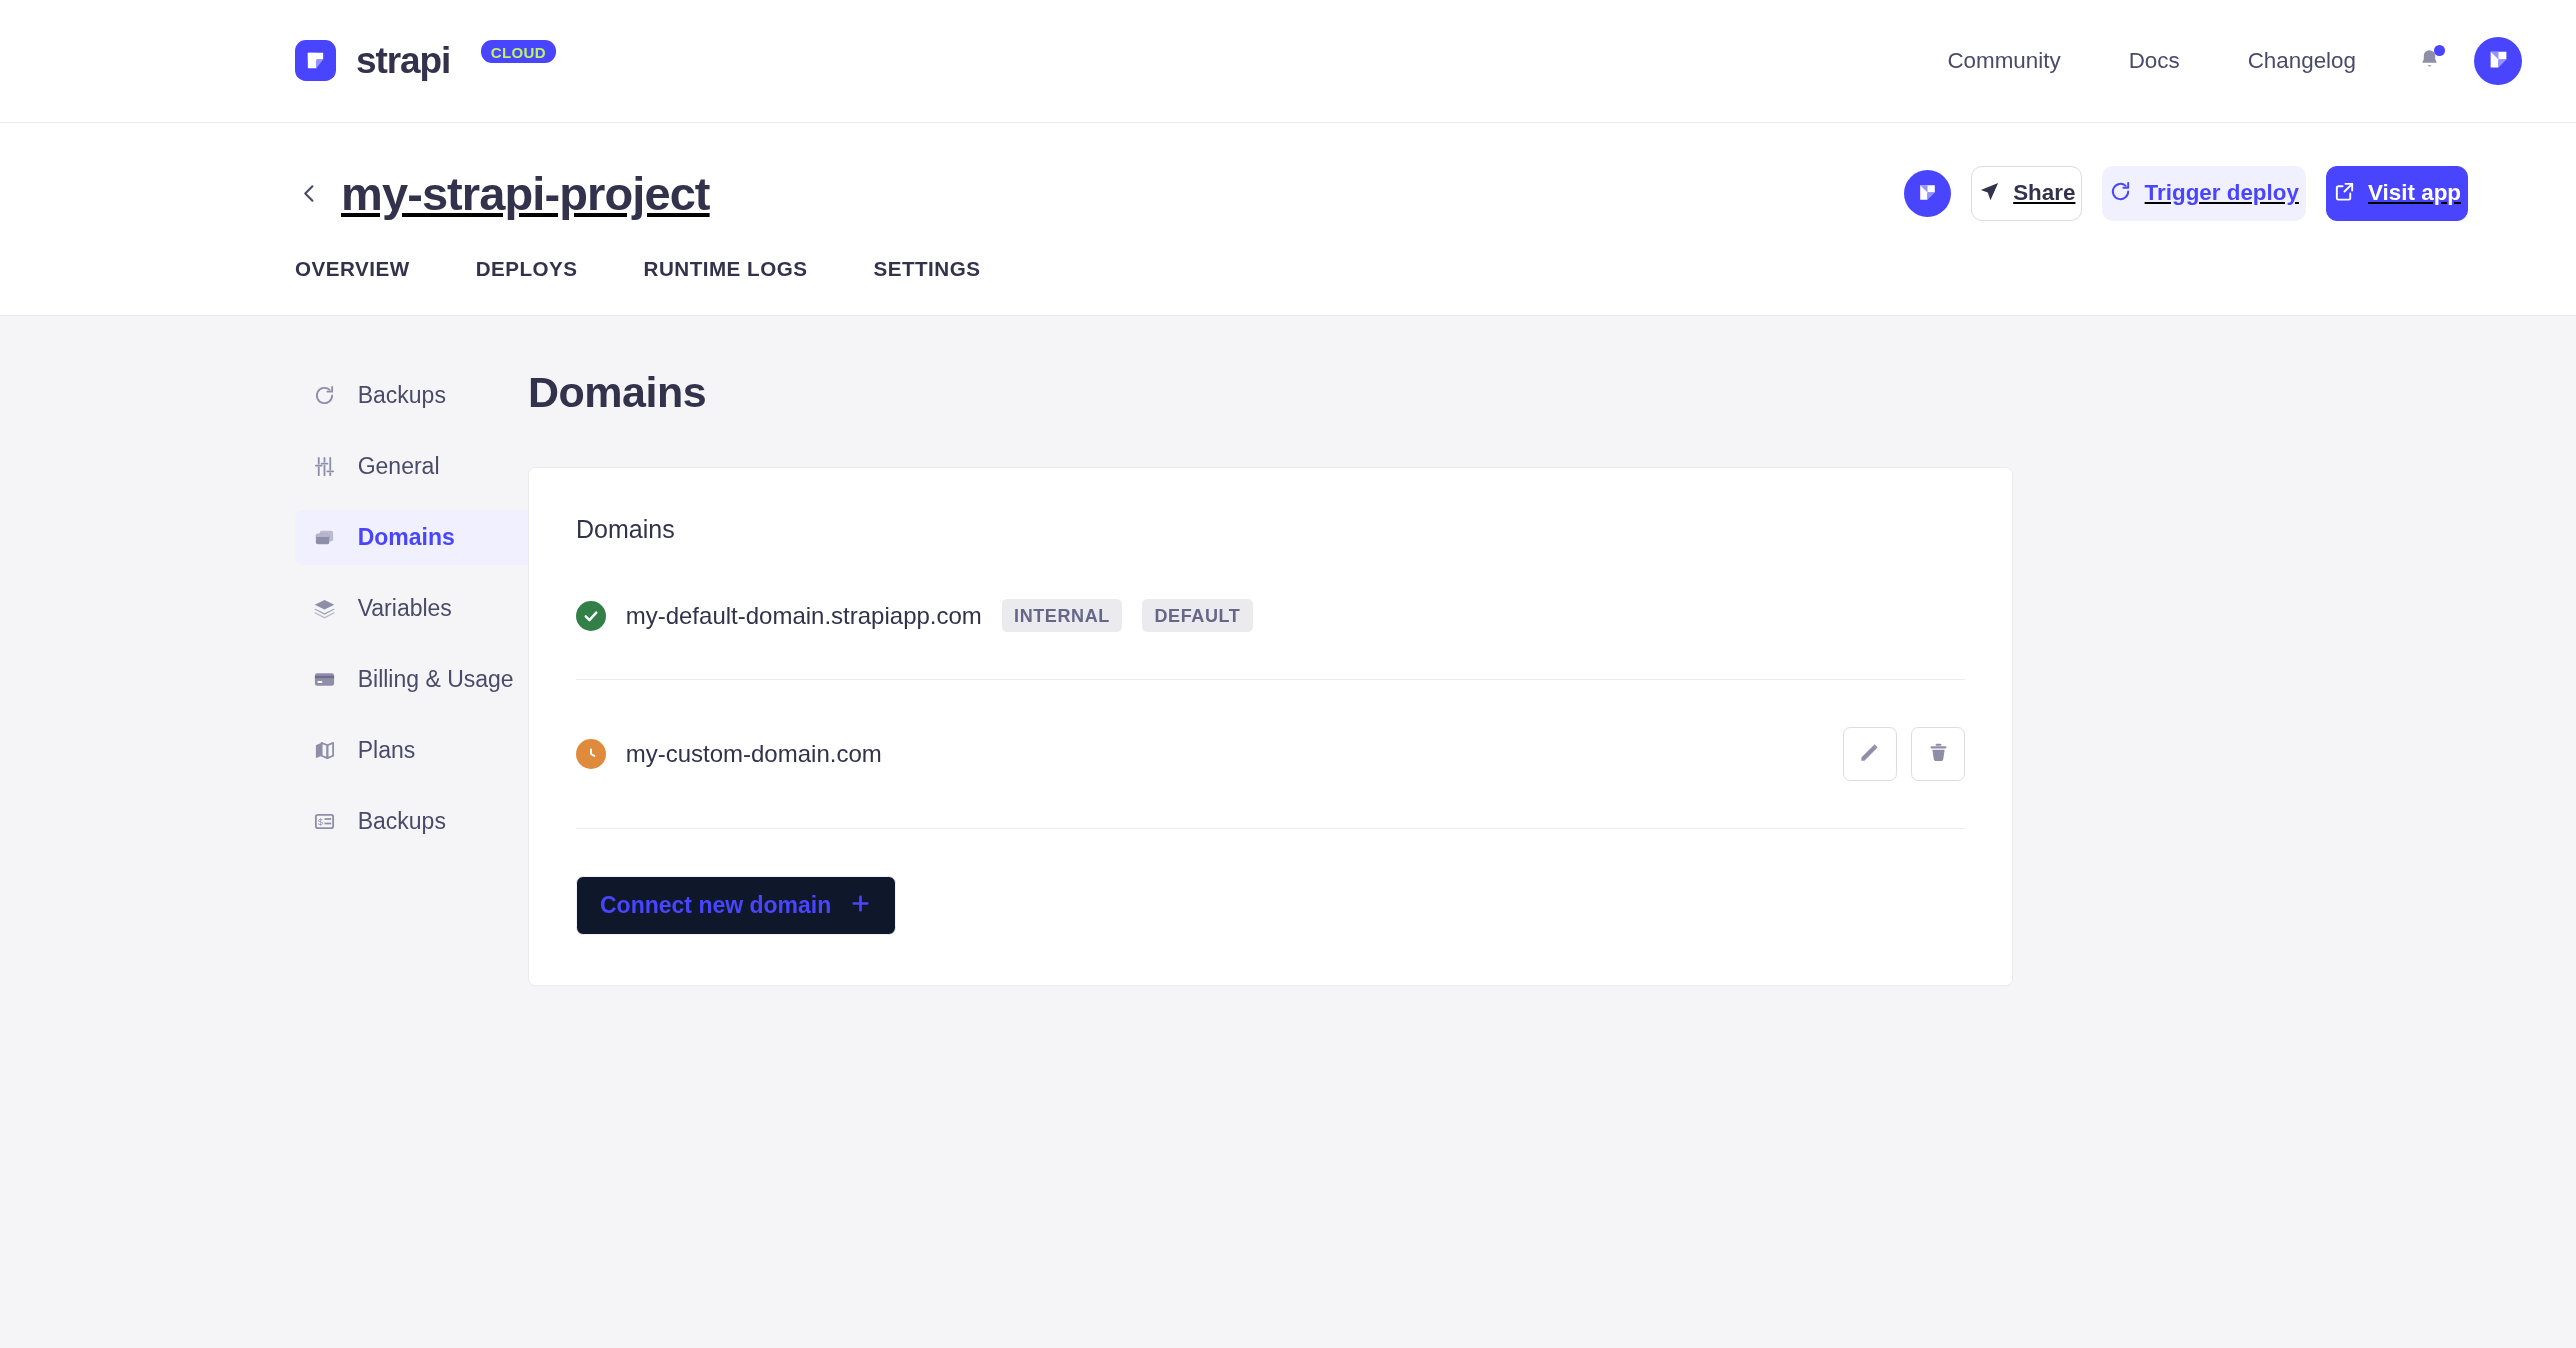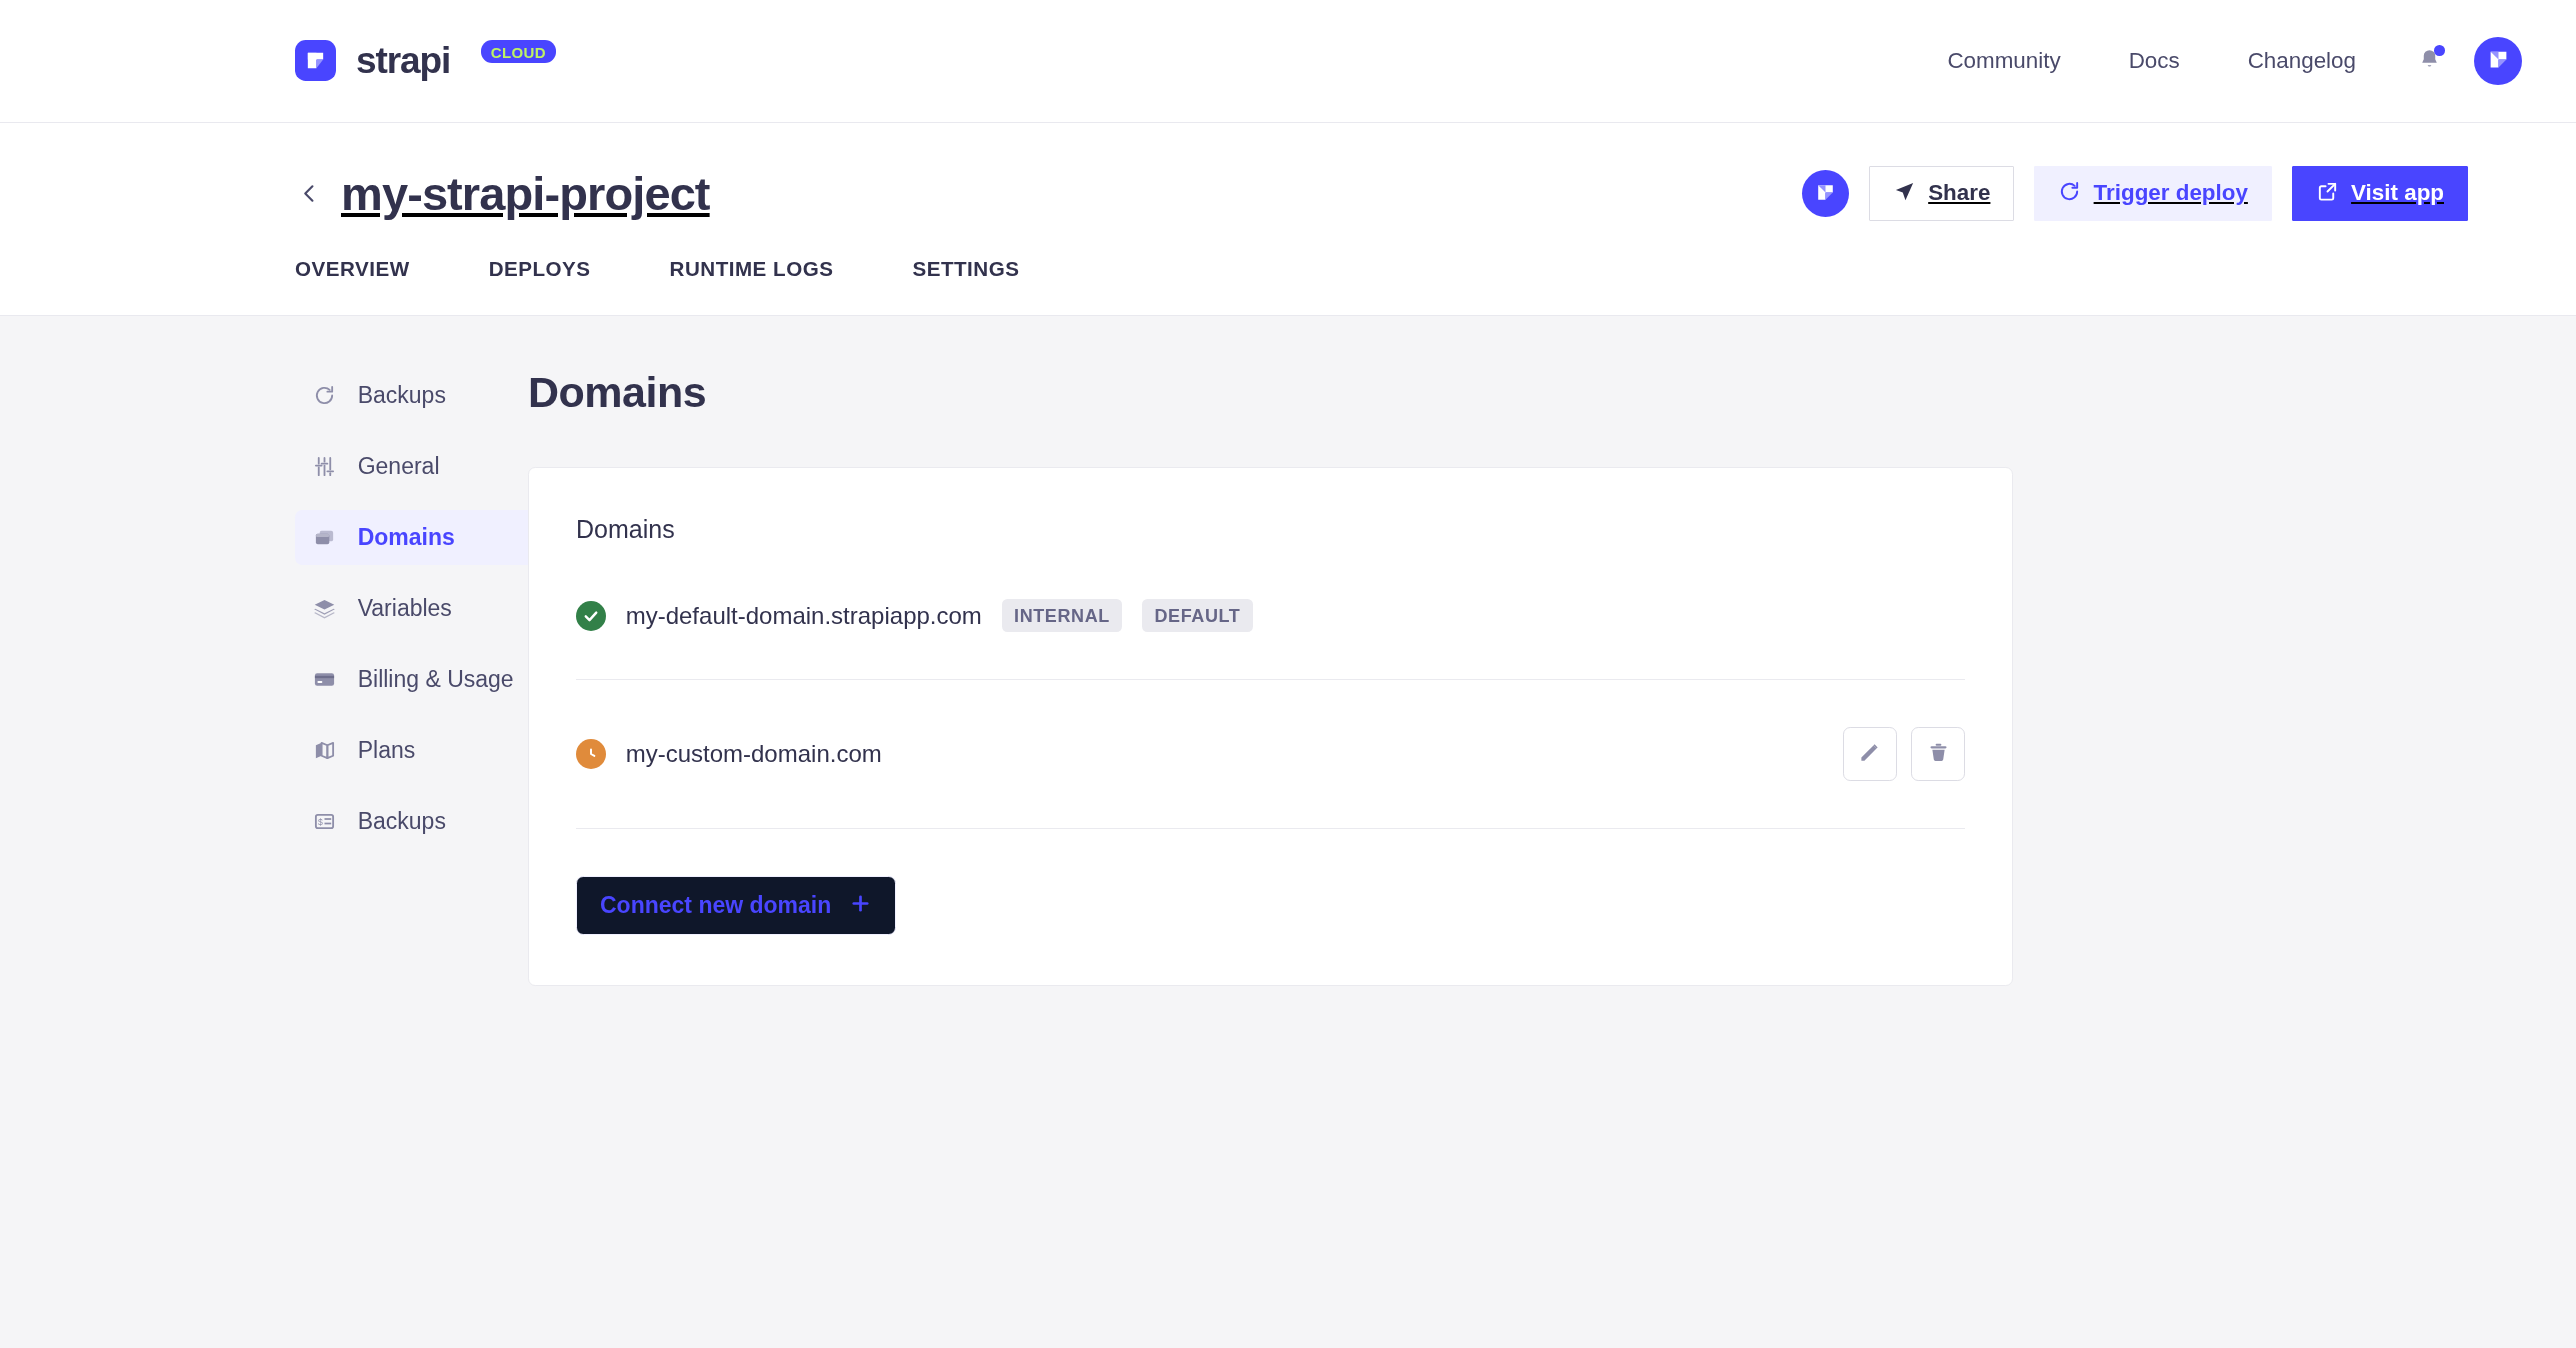--- a/index.html
+++ b/index.html
@@ -77,29 +77,29 @@
     white-space: nowrap;
   }
   .head-actions { margin-left: auto; display: flex; align-items: center; gap: 19.7px; }
   .proj-avatar {
     width: 47px; height: 47px; border-radius: 50%; background: #4945ff;
     display: flex; align-items: center; justify-content: center;
     box-shadow: 0 0 0 3.6px #ffffff; cursor: pointer;
   }
   .btn {
     display: inline-flex; align-items: center; gap: 12.5px;
-    height: 55px; padding: 0 23px; border-radius: 1px;
+    height: 55px; padding: 0 6px; border-radius: 11px;
     font-size: 22.4px; font-weight: 700; cursor: pointer; white-space: nowrap;
     border: 0.9px solid transparent; line-height: 1;
   }
   .btn-ghost { background: #ffffff; border-color: #dcdce4; color: #32324d; }
   .btn-soft  { background: #f0f0ff; border-color: #f0f0ff; color: #4945ff; }
   .btn-solid { background: #4945ff; border-color: #4945ff; color: #ffffff; }
 
-  .tabs { display: flex; gap: 16px; padding: 36px 0 0 295px; }
+  .tabs { display: flex; gap: 3px; padding: 36px 0 0 295px; }
   .tab {
     font-size: 20.6px; font-weight: 700; letter-spacing: 0.5px;
     color: #32324d; padding: 0 0 34px 0; margin-right: 63px;
     cursor: pointer; position: relative; white-space: nowrap;
   }
 
   
   .body-area {
     display: flex;
     padding: 52px 0 0 0;

